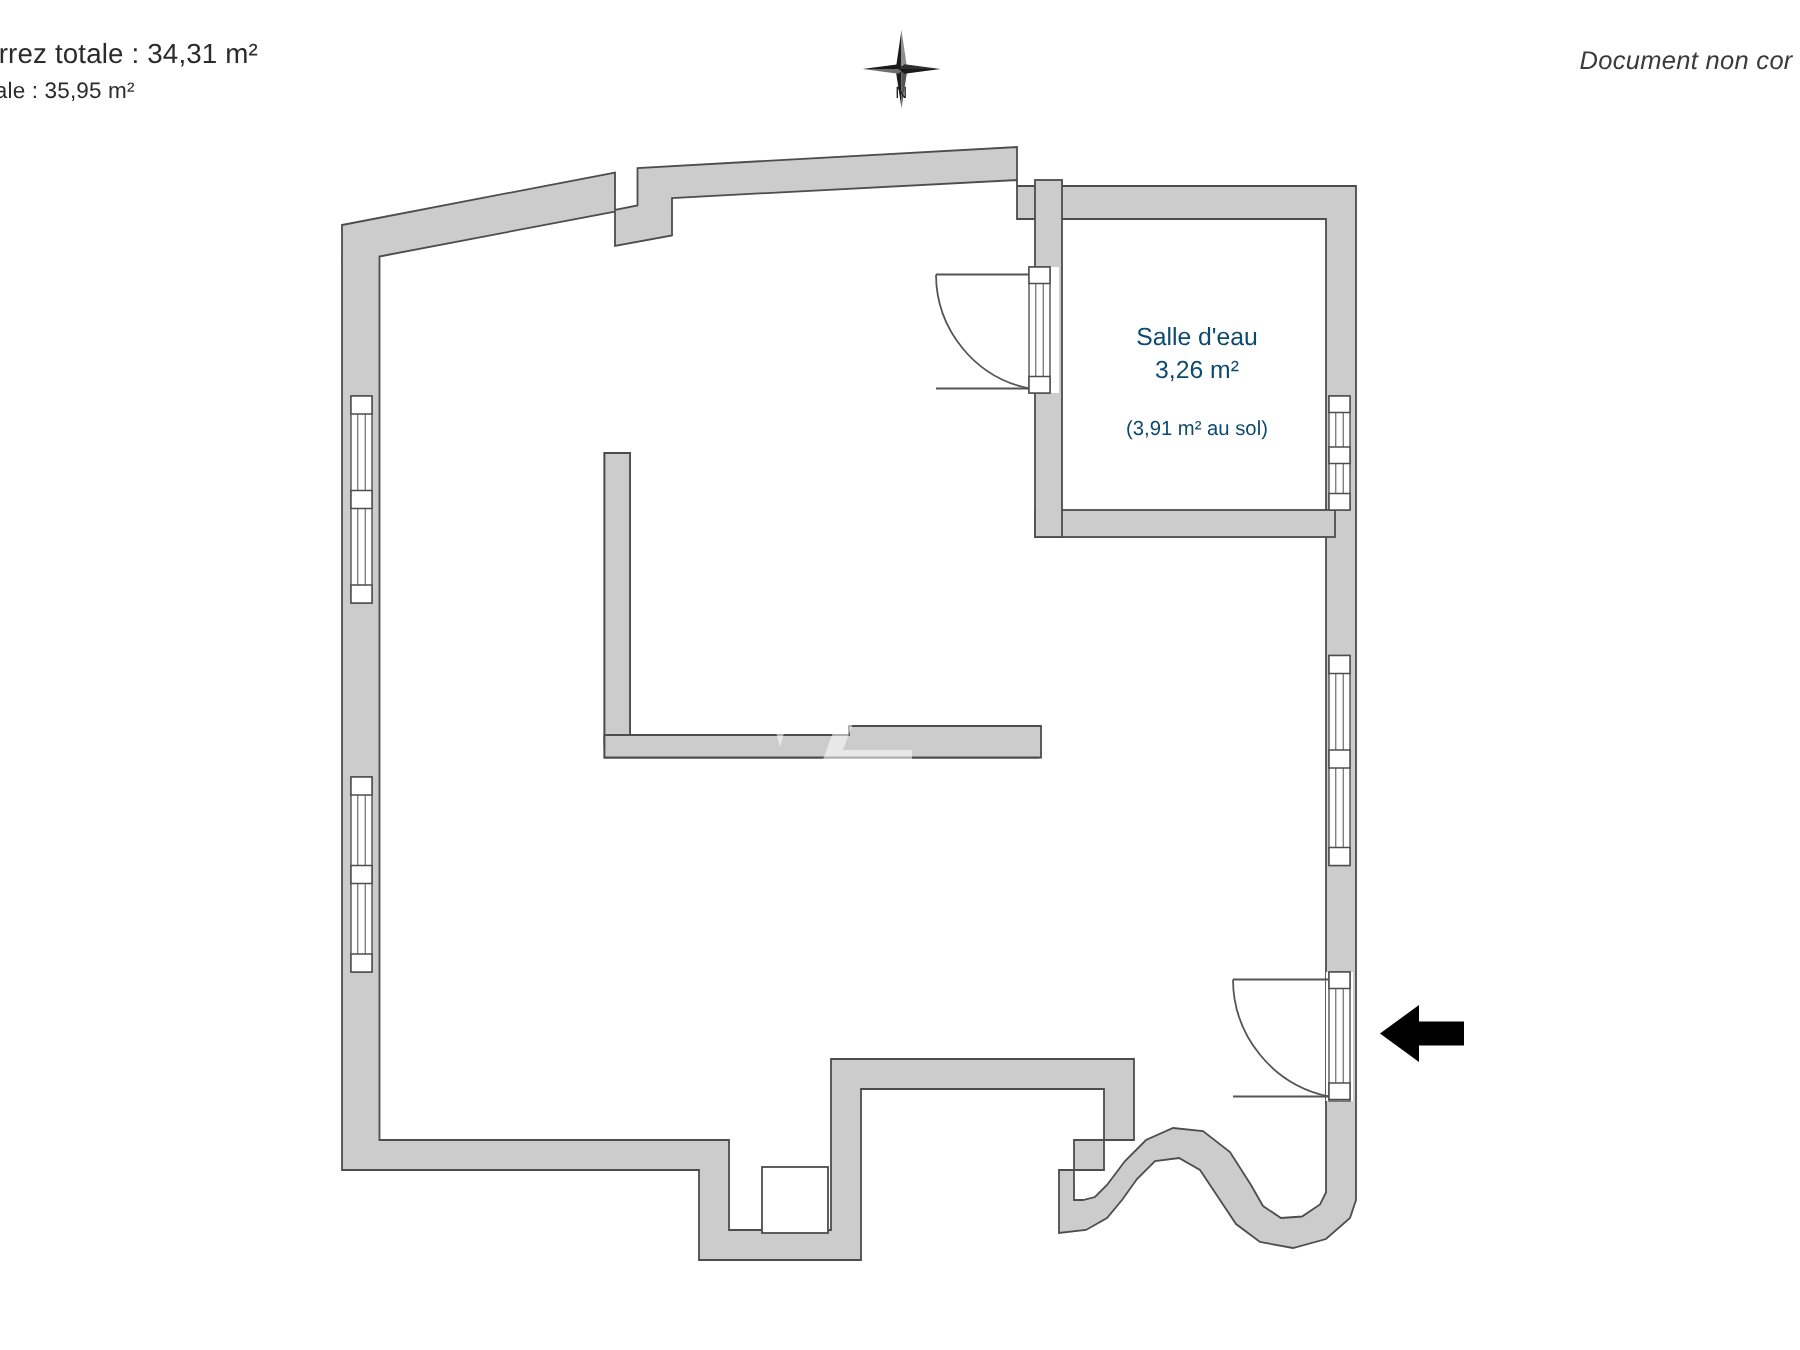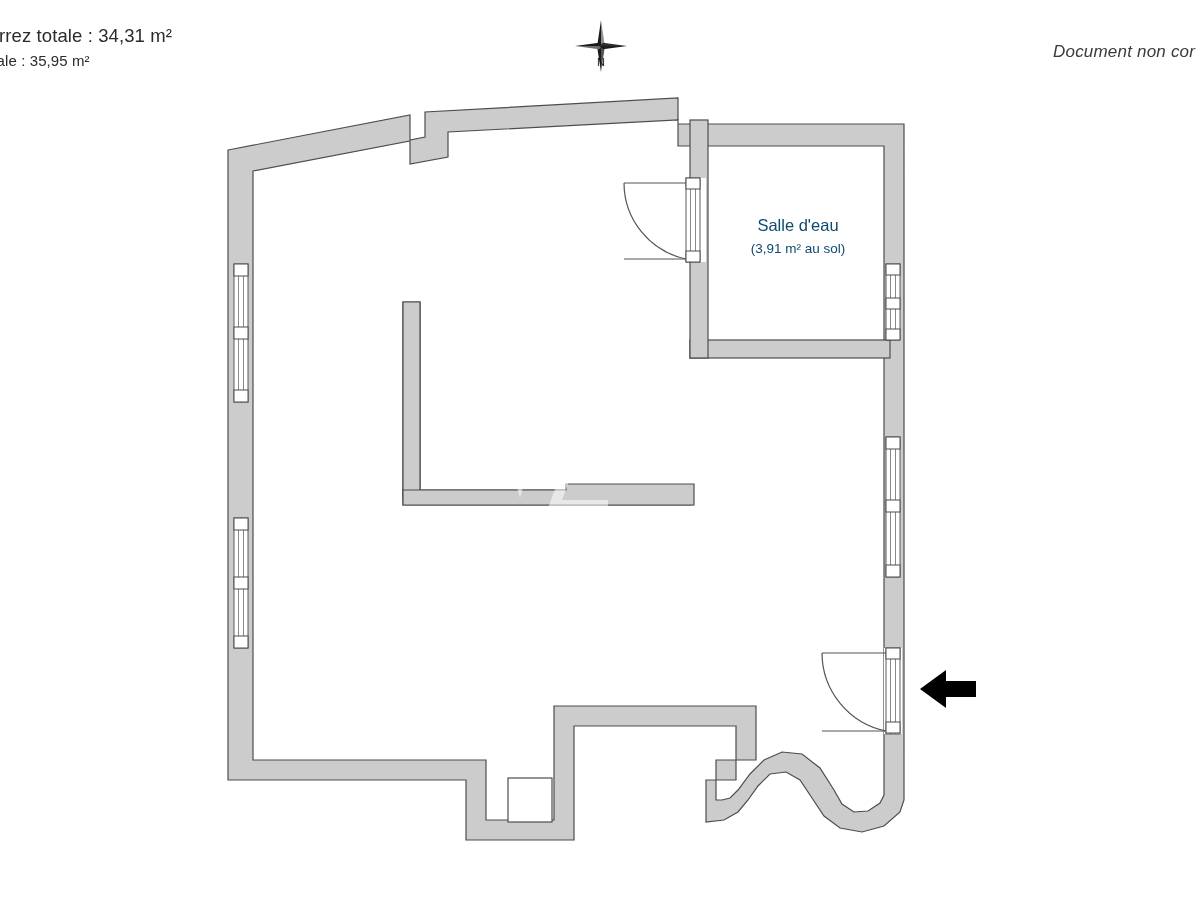--- a/index.html
+++ b/index.html
@@ -47,21 +47,20 @@
 
   .hdr-right {
     position: absolute;
     left: 1053px;
     top: 31px;
     font-size: 17px;
     font-style: italic;
     color: #3a3a3a;
     white-space: nowrap;
     letter-spacing: .2px;
-    margin-top: 11px;
   }
 
   
   .compass {
     position: absolute;
     left: 573px;
     top: 18px;
     width: 56px;
     height: 62px;
   }
@@ -79,21 +78,21 @@
   
   .room-label {
     position: absolute;
     text-align: center;
     line-height: 1.28;
     color: #0c4a6e;
     white-space: nowrap;
   }
   .room-label .rl-name { display: block; font-size: 16.5px; }
   .room-label .rl-area { display: block; font-size: 16.5px; margin-top: 1px; }
-  .room-label .rl-sol  { display: block; font-size: 13.5px; margin-top: 4px; }
+  .room-label .rl-sol  { display: block; font-size: 13.5px; margin-top: 19px; }
 
   #label-salle-deau {
     left: 664px;
     top: 215px;
     width: 268px;
   }
   #label-piece-principale {
     left: 408px;
     top: 593px;
     width: 268px;
@@ -313,19 +312,20 @@
     </g>
 
     <g>
       <path d="M 920,689 L 946,670 L 946,681 L 976,681 L 976,697 L 946,697 L 946,708 Z" fill="#000000"></path>
     </g>
 
   </svg>
 
   <div class="room-label" id="label-salle-deau">
     <span class="rl-name">Salle d'eau</span>
+    <span class="rl-area">3,26 m²</span>
     <span class="rl-sol">(3,91 m² au sol)</span>
   </div>
 
   <div class="room-label" id="label-piece-principale">
   </div>
 
 </div>
 
 </body></html>

